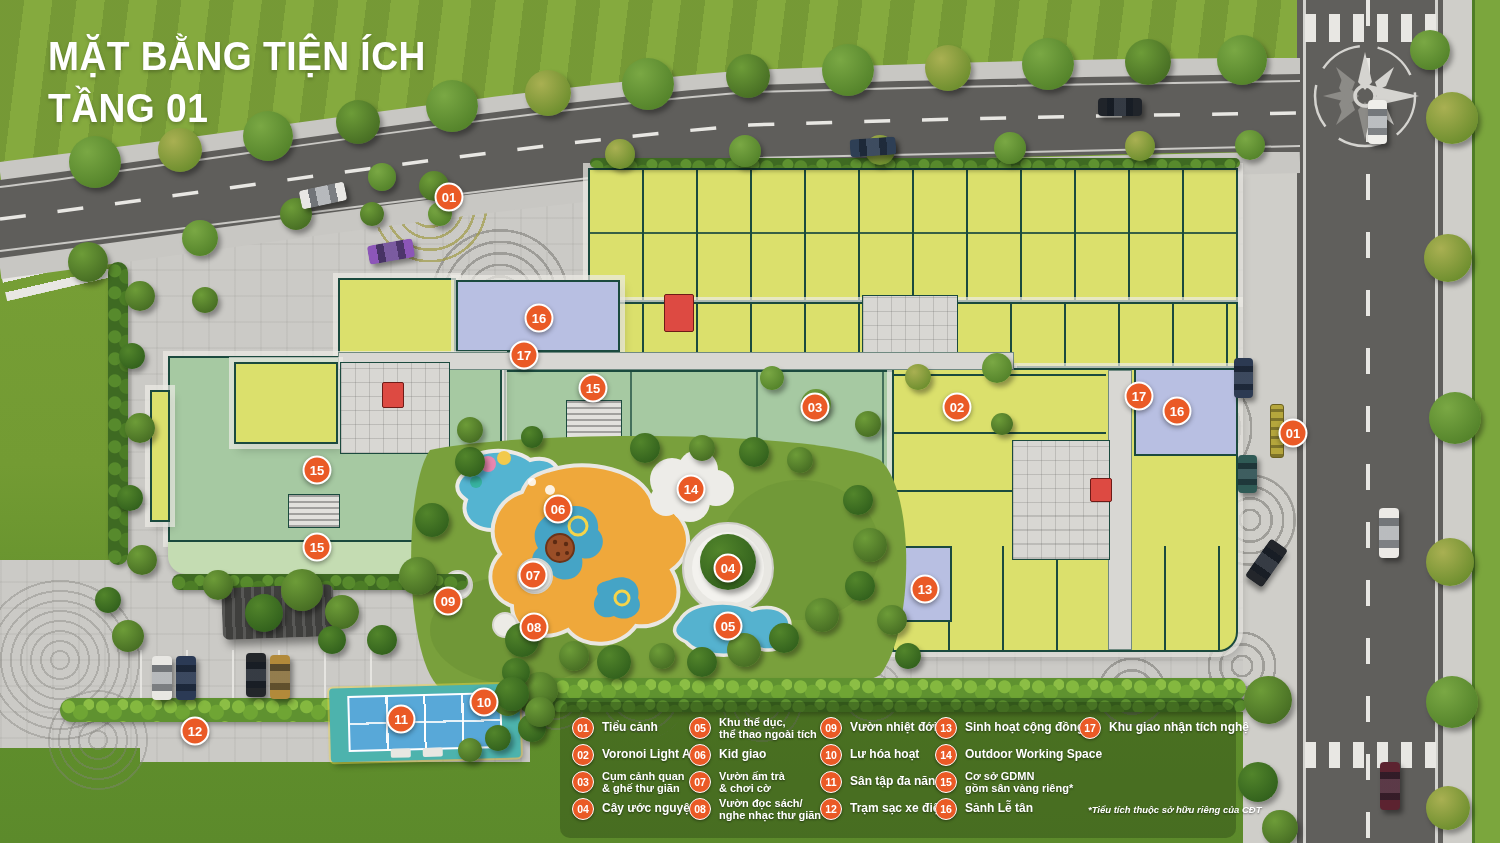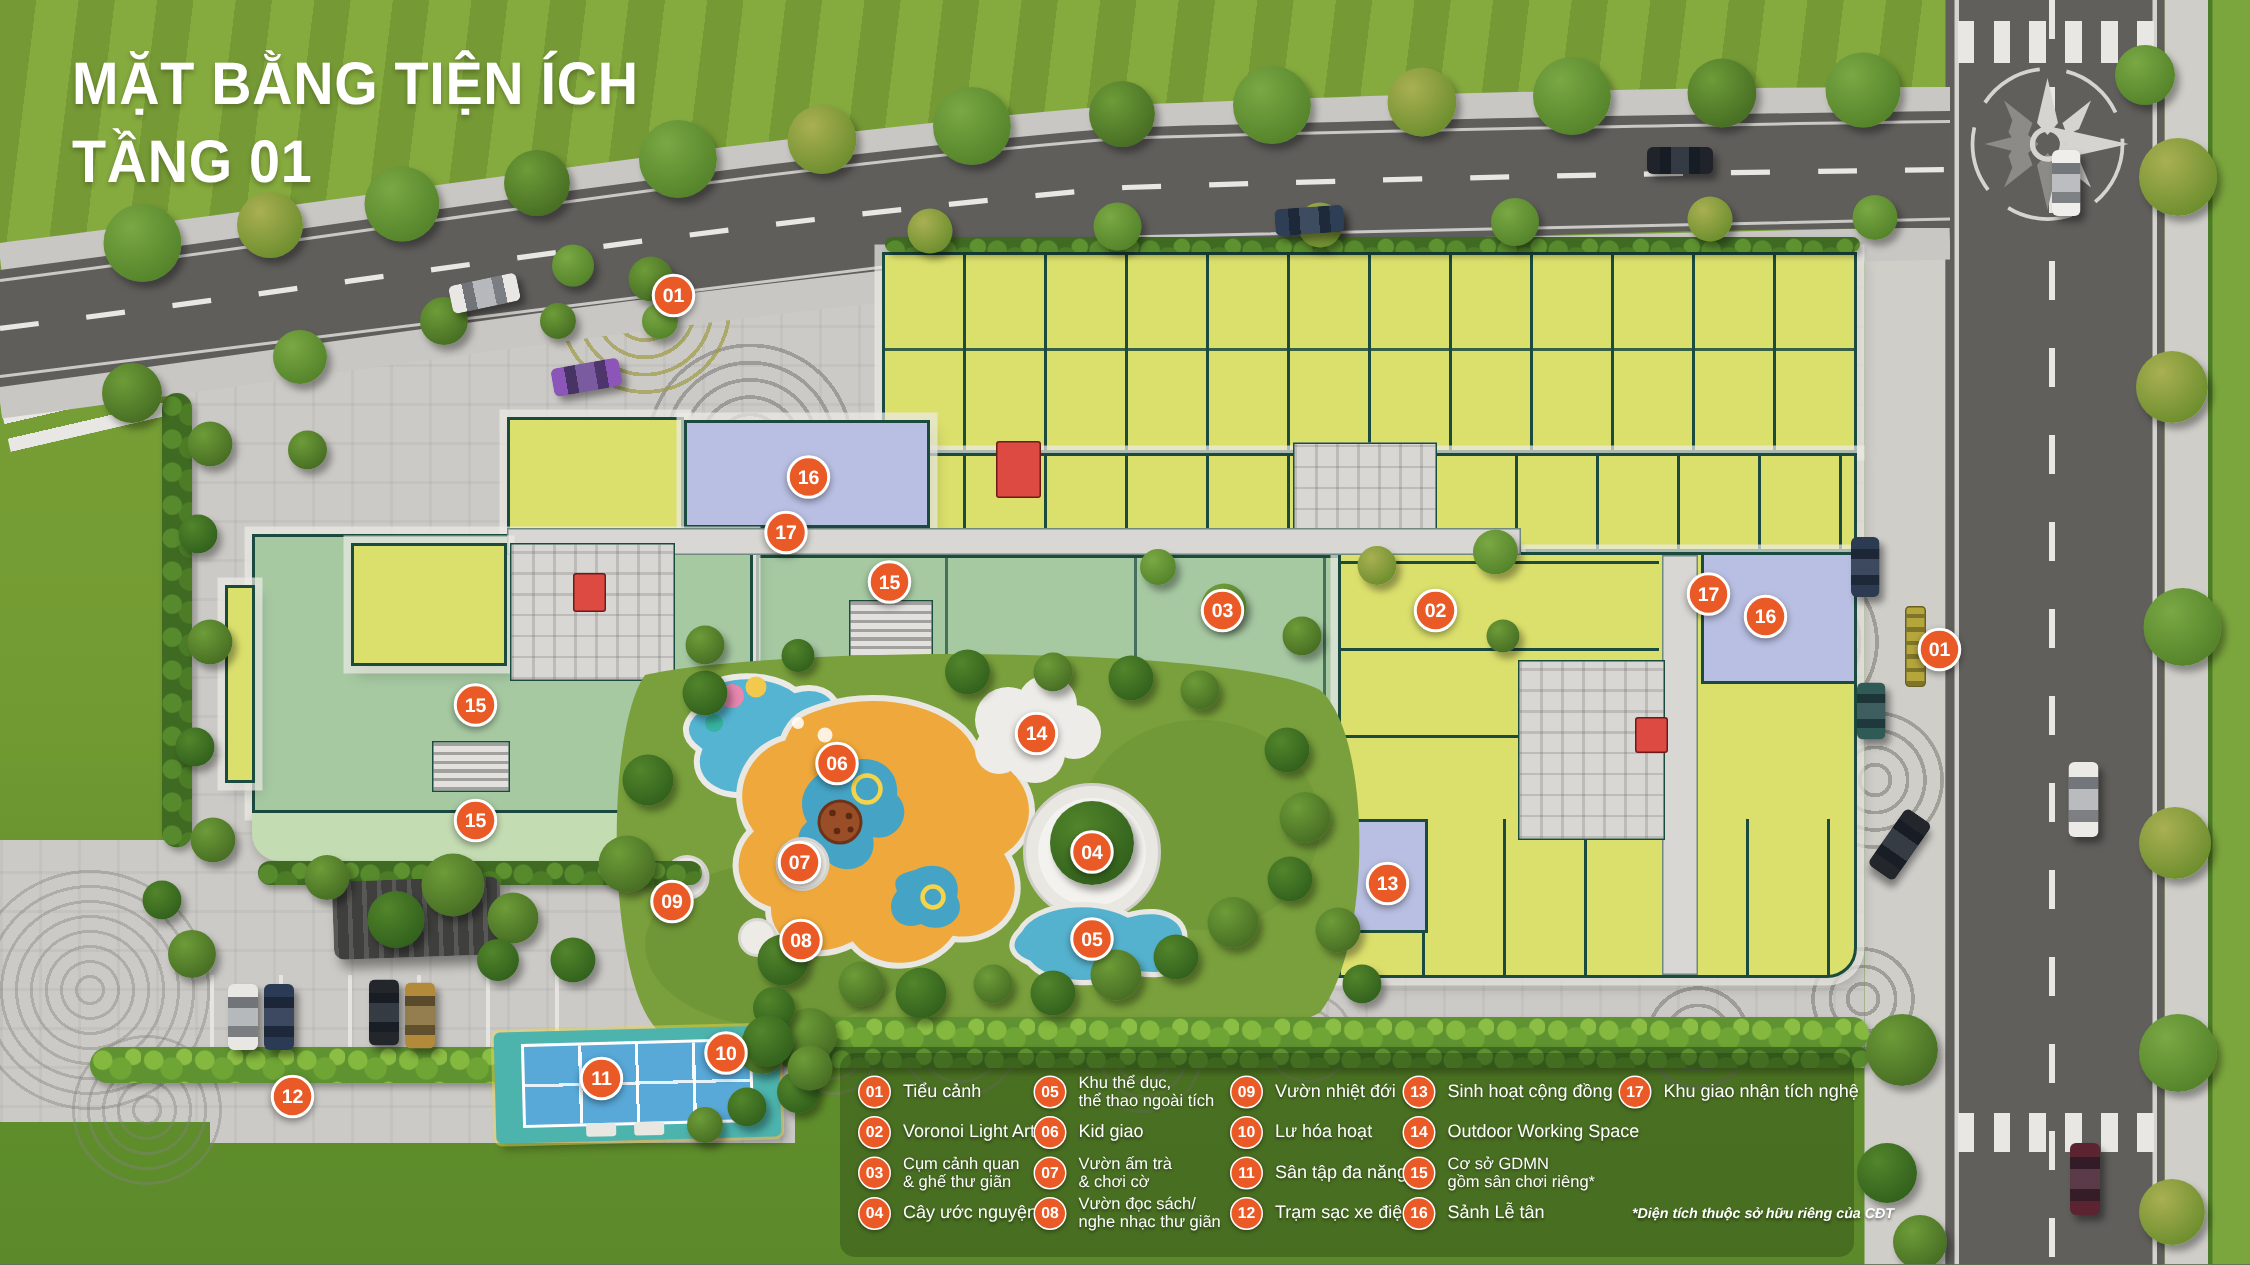--- a/index.html
+++ b/index.html
@@ -86,21 +86,21 @@
     transform:translate(-50%,-50%);box-shadow:0 2px 5px rgba(0,0,0,.4);z-index:40;}
   
   .title{left:48px;top:30px;color:#fff;font-weight:800;font-size:40px;line-height:1.3;letter-spacing:.5px;
     transform:scaleX(.93);transform-origin:left top;text-shadow:0 2px 4px rgba(0,0,0,.25);z-index:50;}
   .legend-panel{left:560px;top:702px;width:676px;height:136px;background:rgba(22,42,10,.30);border-radius:10px;z-index:45;}
   .legend-col{position:absolute;z-index:46;}
   .legend-item{display:flex;align-items:center;height:27px;}
   .badge{flex:0 0 22px;width:22px;height:22px;border-radius:50%;background:var(--marker);border:1.5px solid #fff;
     color:#fff;font-size:10.5px;font-weight:bold;display:flex;align-items:center;justify-content:center;
     box-shadow:0 1px 3px rgba(0,0,0,.4);}
-  .legend-label{margin-left:8px;color:#fff;font-size:12px;font-weight:400;line-height:1.1;white-space:pre-line;
+  .legend-label{margin-left:8px;color:#fff;font-size:12px;font-weight:700;line-height:1.1;white-space:pre-line;
     text-shadow:0 1px 2px rgba(0,0,0,.5);}
   .legend-label.small{font-size:11px;}
   .footnote{left:1088px;top:804px;color:#fff;font-size:9.5px;font-style:italic;font-weight:bold;white-space:nowrap;
     text-shadow:0 1px 2px rgba(0,0,0,.5);z-index:46;}
 </style>
 </head>
 <body>
 
 <div class="scene">
 
@@ -445,29 +445,29 @@
           <span class="badge">13</span>
           <span class="legend-label">Sinh hoạt cộng đồng</span>
         </div>
         <div class="legend-item">
           <span class="badge">14</span>
           <span class="legend-label">Outdoor Working Space</span>
         </div>
         <div class="legend-item">
           <span class="badge">15</span>
           <span class="legend-label small">Cơ sở GDMN
-gồm sân chơi riêng*</span>
+gồm sân vàng riêng*</span>
         </div>
         <div class="legend-item">
           <span class="badge">16</span>
           <span class="legend-label">Sảnh Lễ tân</span>
         </div>
       </div>
       <div class="legend-col" style="left: 1079px; top: 714.5px;">
         <div class="legend-item">
           <span class="badge">17</span>
           <span class="legend-label">Khu giao nhận tích nghệ</span>
         </div>
       </div>
     </div>
-  <div class="abs footnote">*Diện tích thuộc sở hữu riêng của CĐT</div>
+  <div class="abs footnote">*Tiểu tích thuộc sở hữu riêng của CĐT</div>
 
 </div>
 
 </body></html>

